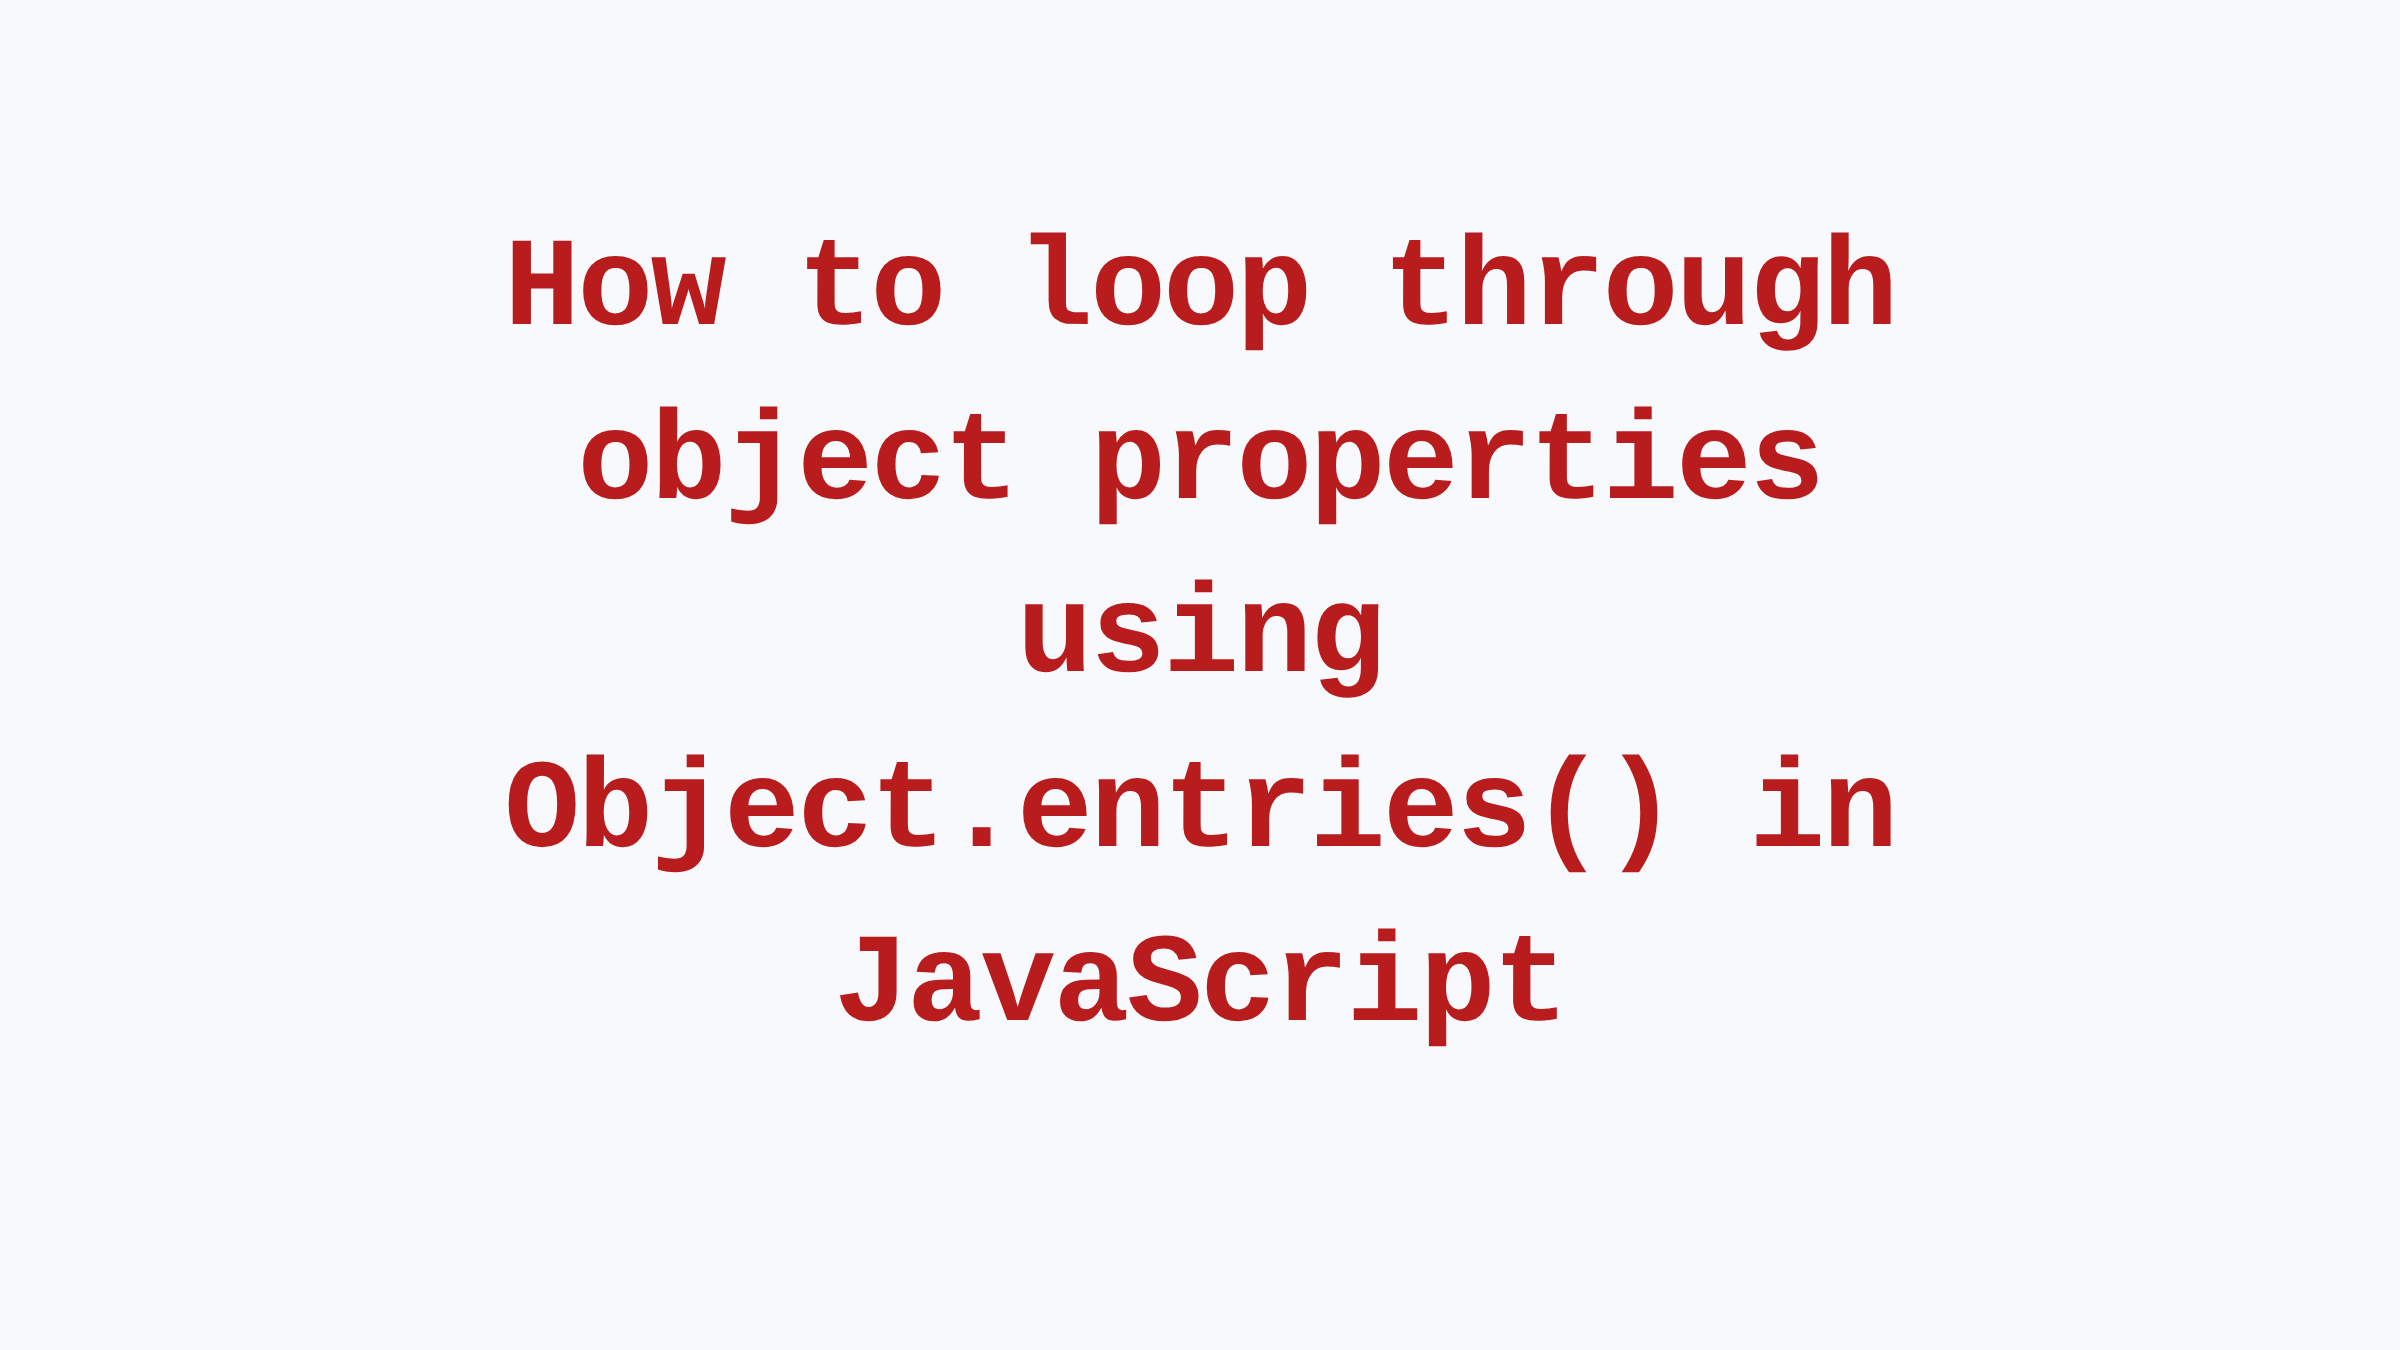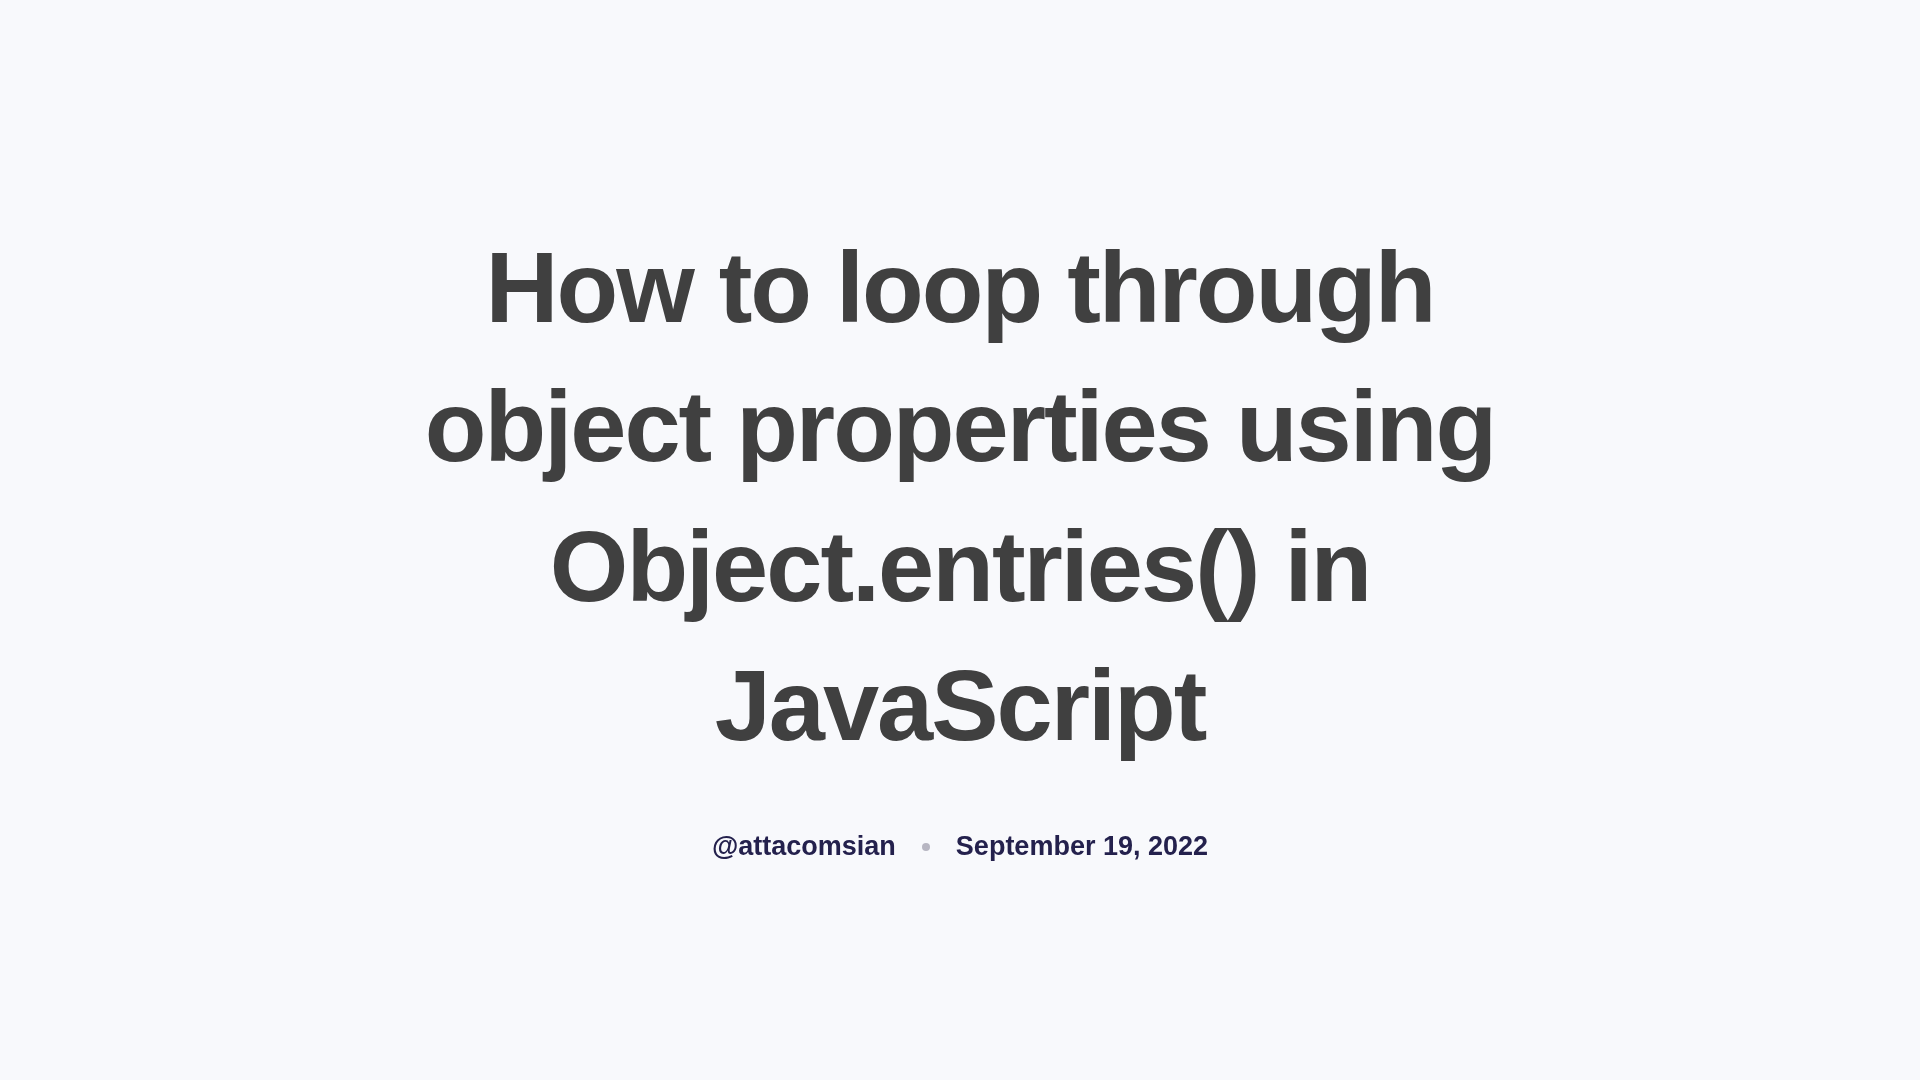--- a/index.html
+++ b/index.html
@@ -20,26 +20,27 @@
     }
     .content-wrapper {
       display: flex;
       flex-direction: column;
       align-items: center;
       text-align: center;
       max-width: 1340px;
       padding: 0 40px;
     }
     .title {
-      color: #404040;
+      color: #b91c1c;
       font-size: 101px;
       font-weight: 800;
       line-height: 1.38;
       letter-spacing: -0.02em;
       margin-bottom: 56px;
+      font-family: Liberation Mono, monospace;
     }
     .meta-row {
       display: flex;
       align-items: center;
       gap: 26px;
       color: #24214d;
       font-size: 27px;
       font-weight: 700;
     }
     .separator-dot {
@@ -47,18 +48,13 @@
       height: 8px;
       border-radius: 50%;
       background-color: #b7b6c2;
     }
   </style>
 </head>
 <body>
 
 <div class="content-wrapper">
   <h1 class="title">How to loop through object properties using Object.entries() in JavaScript</h1>
-  <div class="meta-row">
-    <span>@attacomsian</span>
-    <span class="separator-dot"></span>
-    <span>September 19, 2022</span>
-  </div>
 </div>
 
 </body></html>

